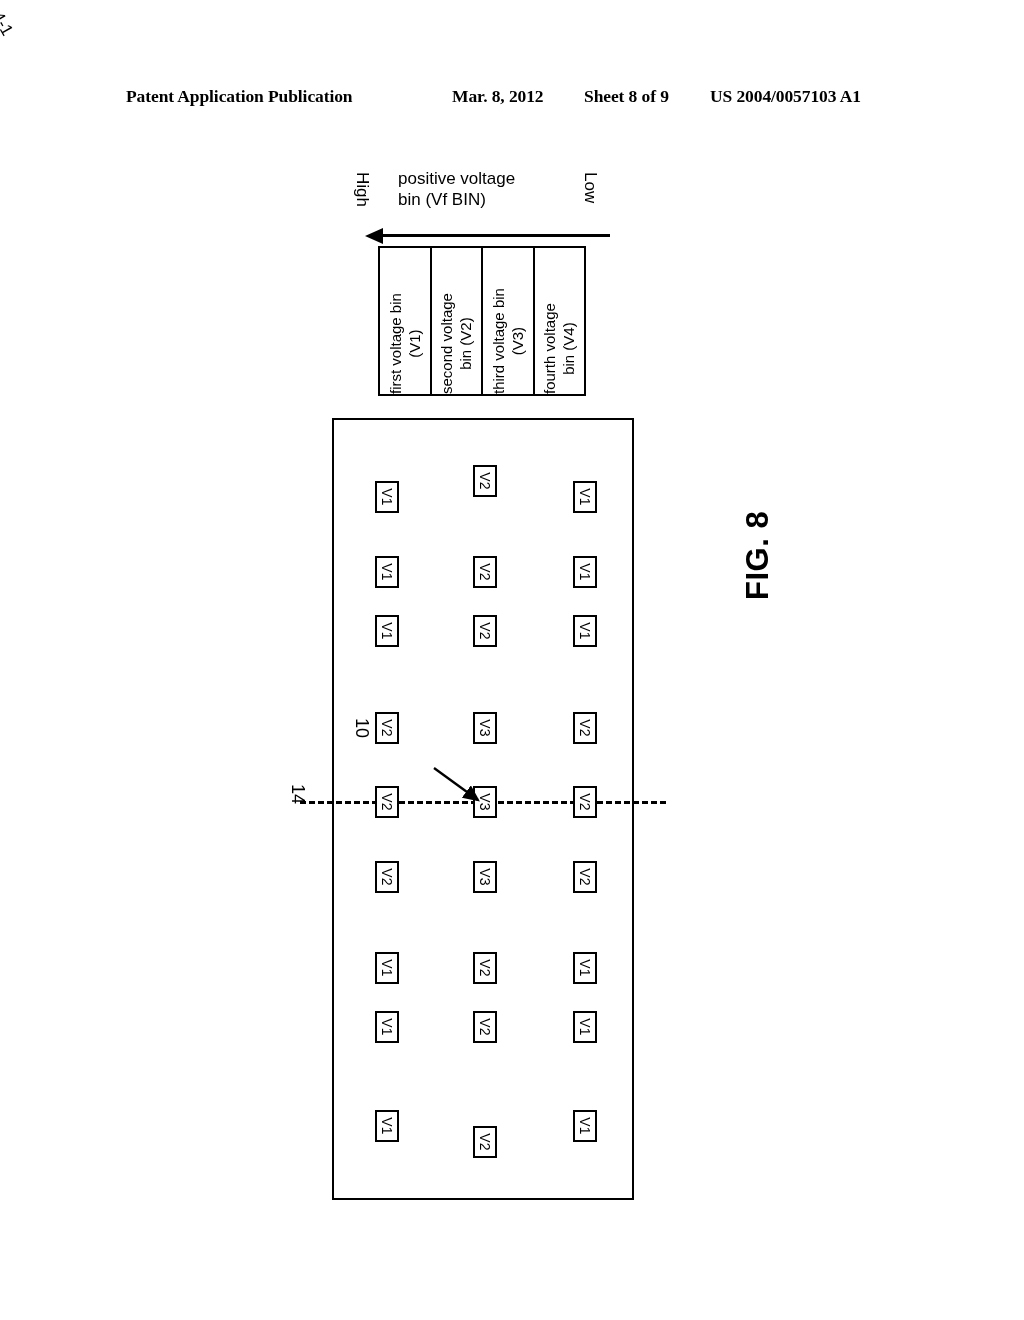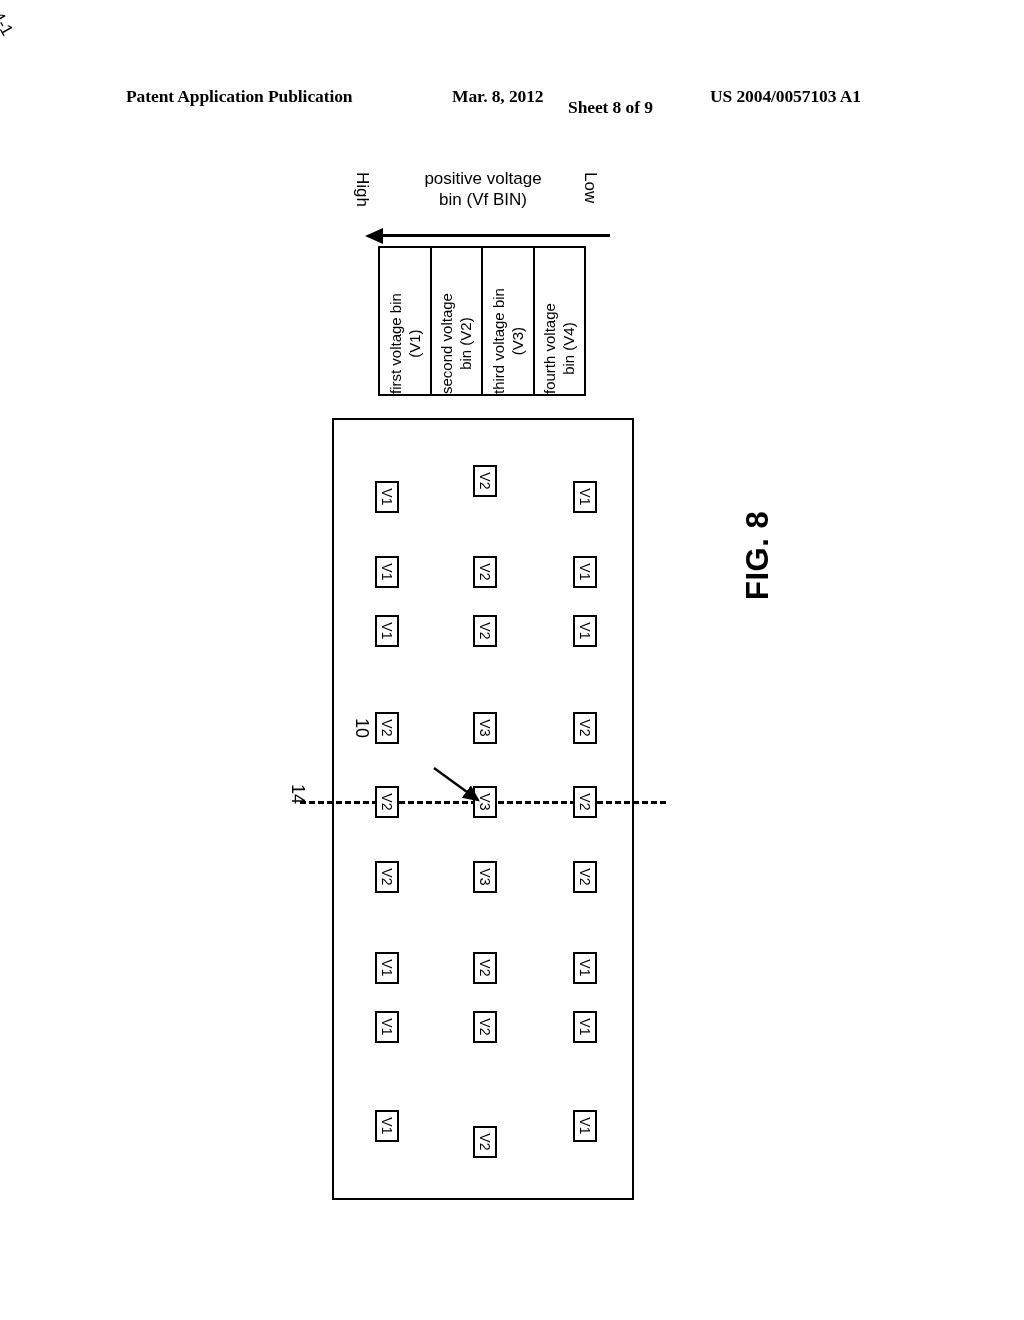--- a/index.html
+++ b/index.html
@@ -25,21 +25,21 @@
     width: 1024px;
     height: 28px;
     font-family: "Liberation Serif", serif;
     font-weight: bold;
     font-size: 17.5px;
     letter-spacing: -0.1px;
     white-space: nowrap;
   }
   #page-header .hdr-pub   { position: absolute; left: 126px;  top: 0; }
   #page-header .hdr-date  { position: absolute; left: 428px;  top: 0; margin-left: 24px; }
-  #page-header .hdr-sheet { position: absolute; left: 568px;  top: 0; margin-top: 11px; }
+  #page-header .hdr-sheet { position: absolute; left: 584px;  top: 0; }
   #page-header .hdr-num   { position: absolute; left: 710px;  top: 0; }
 
   
   .rot90 {
     position: absolute;
     transform-origin: 0 0;
     transform: rotate(90deg);
     white-space: nowrap;
   }
   .rot270 {
@@ -58,21 +58,20 @@
     left: 740px;
     top: 600px;
   }
 
   
   #axis-caption {
     position: absolute;
     left: 398px;
     top: 168px;
     width: 170px;
-    text-align: center;
     font-size: 17px;
     line-height: 21px;
   }
   #axis-high {
     font-size: 17px;
     left: 372px;
     top: 172px;
   }
   #axis-low {
     font-size: 17px;

